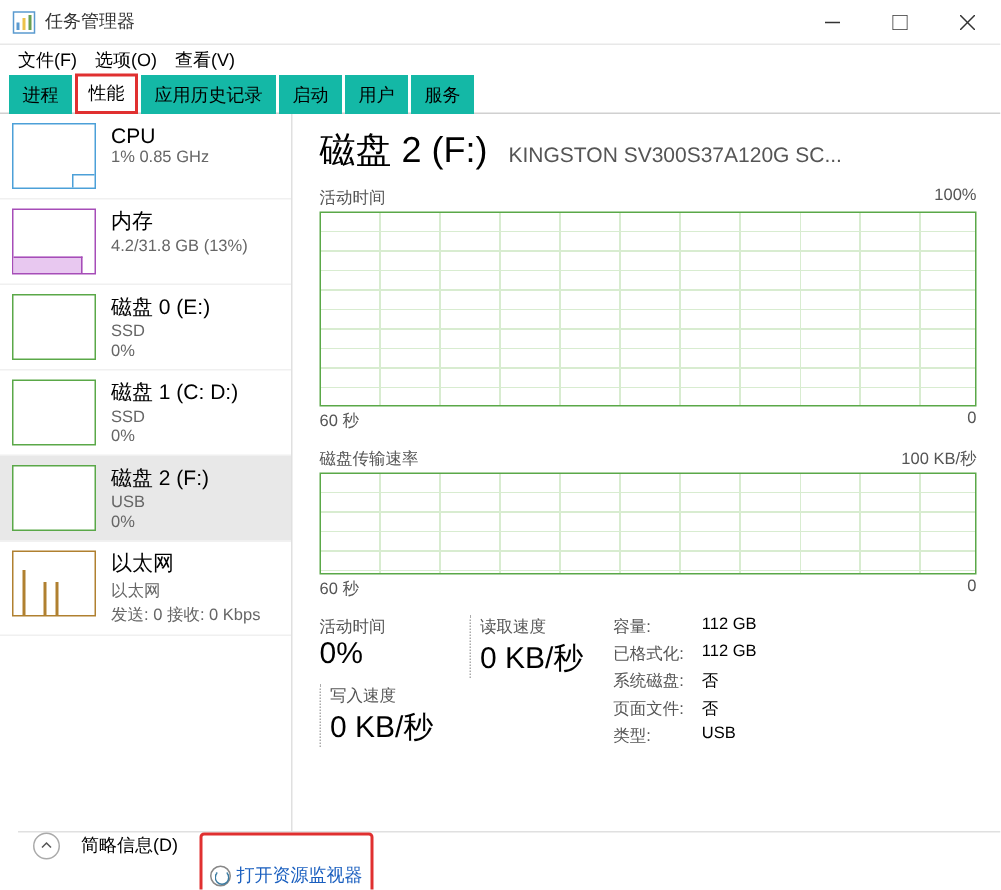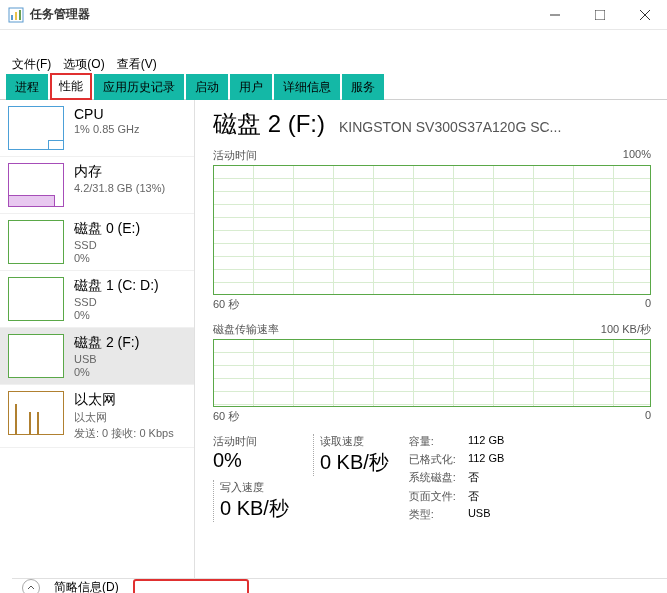--- a/index.html
+++ b/index.html
@@ -1,24 +1,24 @@
 <!DOCTYPE html>
 <html><head>
 <meta charset="utf-8">
 <style>
 * { box-sizing: border-box; margin: 0; padding: 0; font-family: "Microsoft YaHei", "Segoe UI", sans-serif; }
 body { width: 667px; height: 593px; background: #fff; font-size: 12px; color: #000; overflow: hidden; }
 
 .titlebar { height: 30px; display: flex; align-items: center; padding-left: 8px; border-bottom: 1px solid #e8e8e8; }
 .titlebar-icon { width: 16px; height: 16px; margin-right: 6px; }
-.titlebar-title { flex: 1; font-size: 12px; color: #333; font-weight: bold; }
+.titlebar-title { flex: 1; font-size: 12px; color: #333; }
 .win-btn { width: 45px; height: 30px; display: flex; align-items: center; justify-content: center; color: #666; }
 .win-btn svg { width: 10px; height: 10px; }
 
-.menubar { height: 20px; display: flex; align-items: center; padding-left: 8px; gap: 4px; font-size: 12px; margin-top: 24px; }
+.menubar { height: 20px; display: flex; align-items: center; padding-left: 8px; gap: 4px; font-size: 12px; }
 .menubar span { padding: 2px 4px; }
 
 .tabbar { height: 26px; display: flex; align-items: flex-end; padding-left: 6px; border-bottom: 1px solid #d0d0d0; gap: 2px; }
 .tab { padding: 4px 8px; font-size: 12px; border: 1px solid transparent; border-bottom: none; position: relative; top: 1px; background: #14b8a6; }
 .tab.active { border-color: #d0d0d0; background: #fff; }
 .tab.highlighted { border: 2px solid #e03030; padding: 3px 7px; font-family: Liberation Serif, serif; }
 
 .content { display: flex; height: 478px; }
 
 .sidebar { width: 195px; overflow-y: auto; border-right: 1px solid #e0e0e0; }
@@ -104,21 +104,20 @@
   <span>选项(O)</span>
   <span>查看(V)</span>
 </div>
 
 <div class="tabbar">
   <div class="tab">进程</div>
   <div class="tab active highlighted">性能</div>
   <div class="tab">应用历史记录</div>
   <div class="tab">启动</div>
   <div class="tab">用户</div>
-  <div class="tab">详细信息</div>
   <div class="tab">服务</div>
 </div>
 
 <div class="content">
   <div class="sidebar">
     <div class="side-item">
       <div class="thumb cpu"></div>
       <div class="side-text">
         <span class="side-title">CPU</span>
         <span class="side-sub">1%  0.85 GHz</span>

